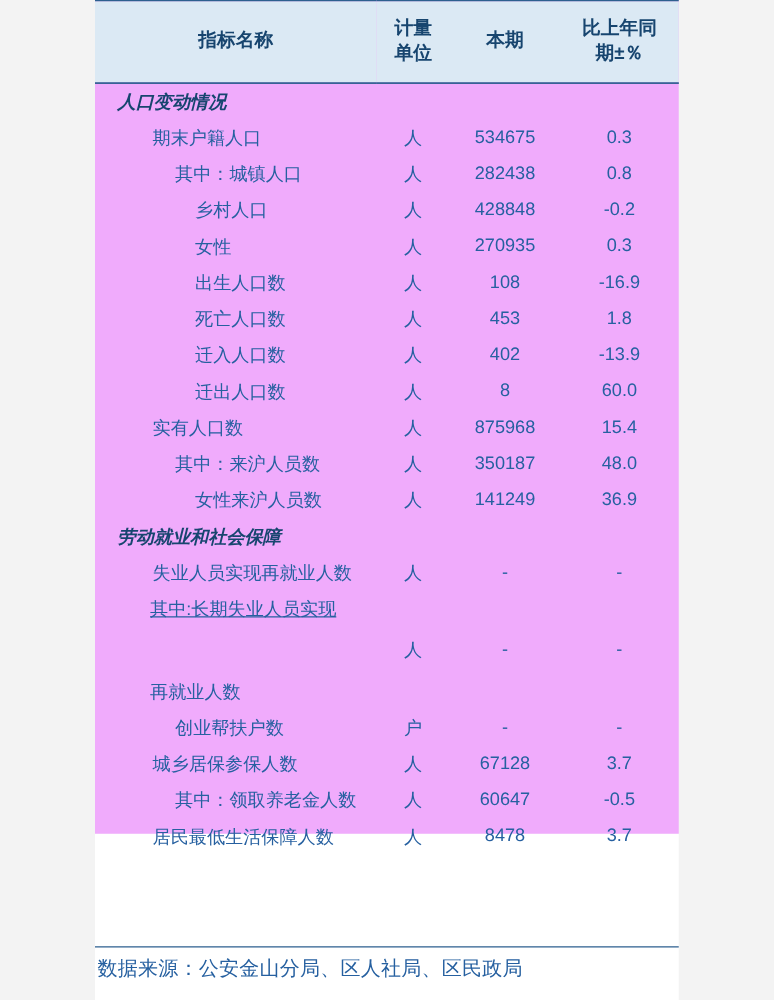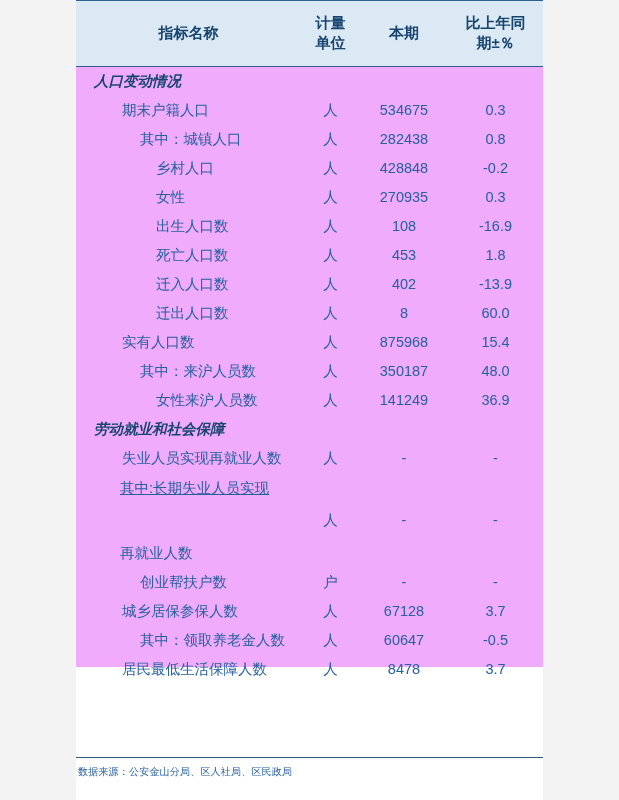--- a/index.html
+++ b/index.html
@@ -111,21 +111,21 @@
     top: 757px;
     width: 467px;
     height: 0;
     border-top: 1.2px solid #2d5f8f;
   }
   .source-note {
     position: absolute;
     left: 78px;
     top: 765px;
     width: 470px;
-    font-size: 10px;
+    font-size: 16px;
     color: #2660a0;
     font-family: Liberation Serif, serif;
     letter-spacing: 0.2px;
   }
 </style>
 </head>
 <body>
 
 <div class="page">
   <div class="edge-left"></div>

